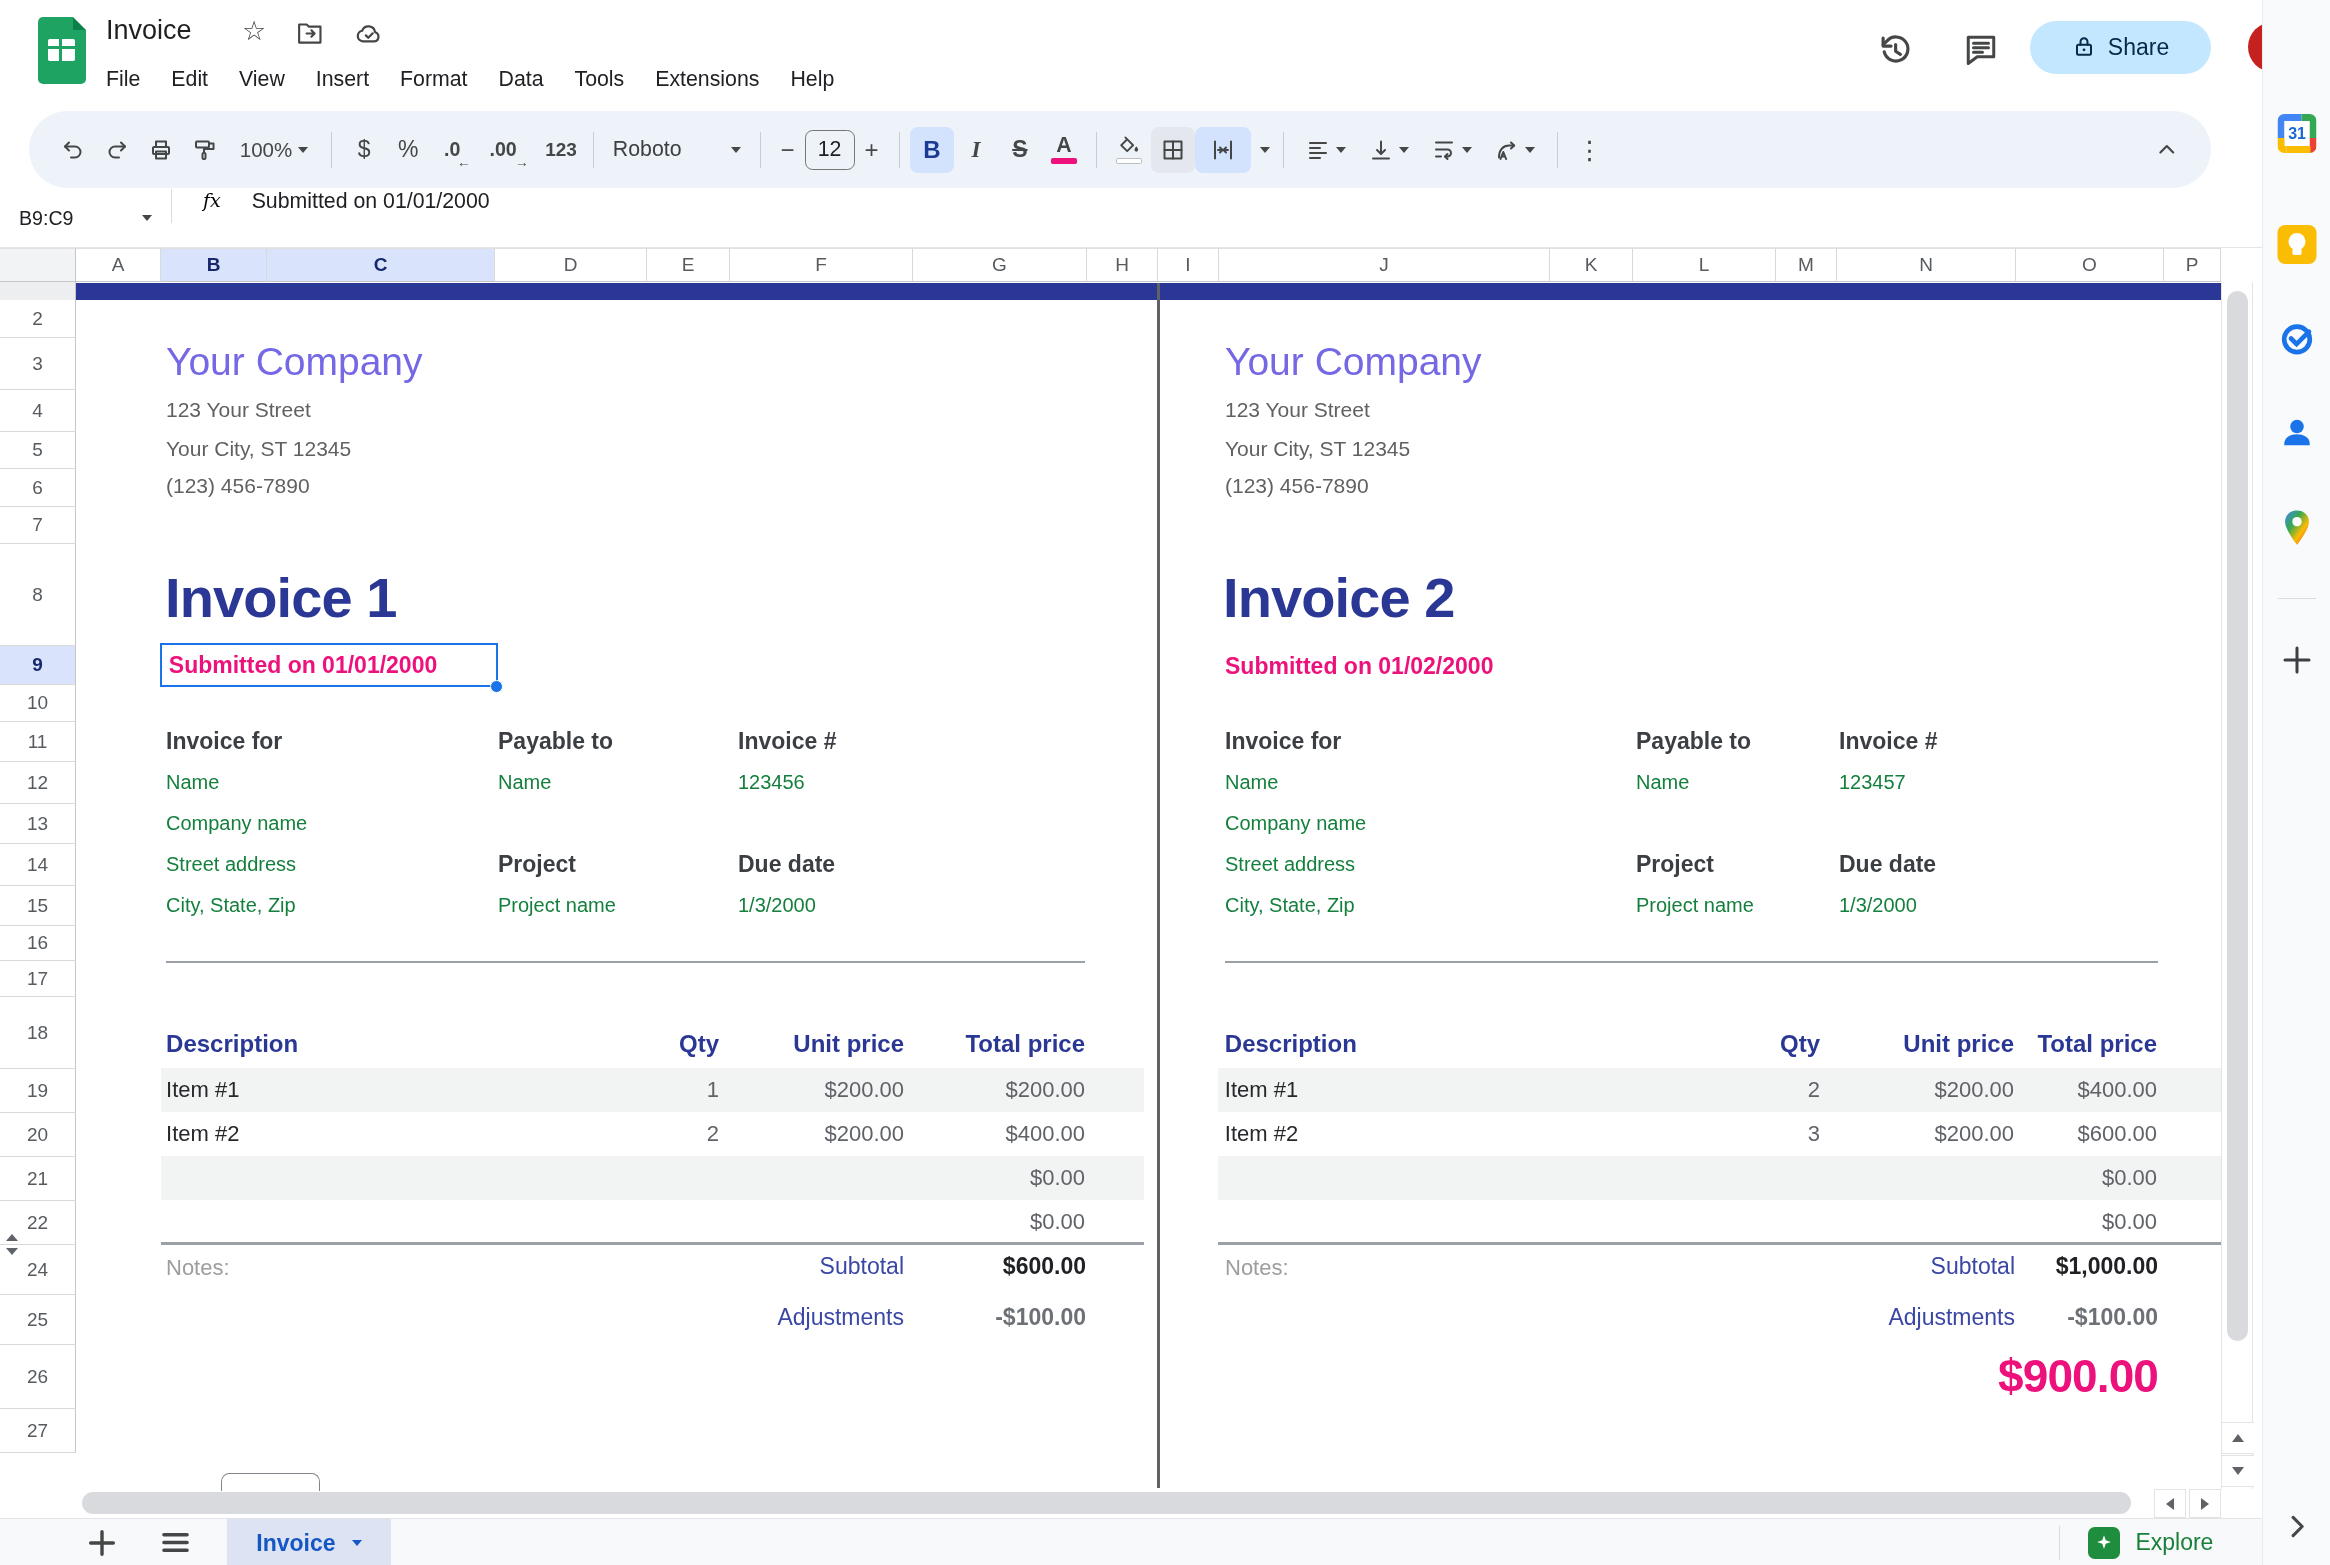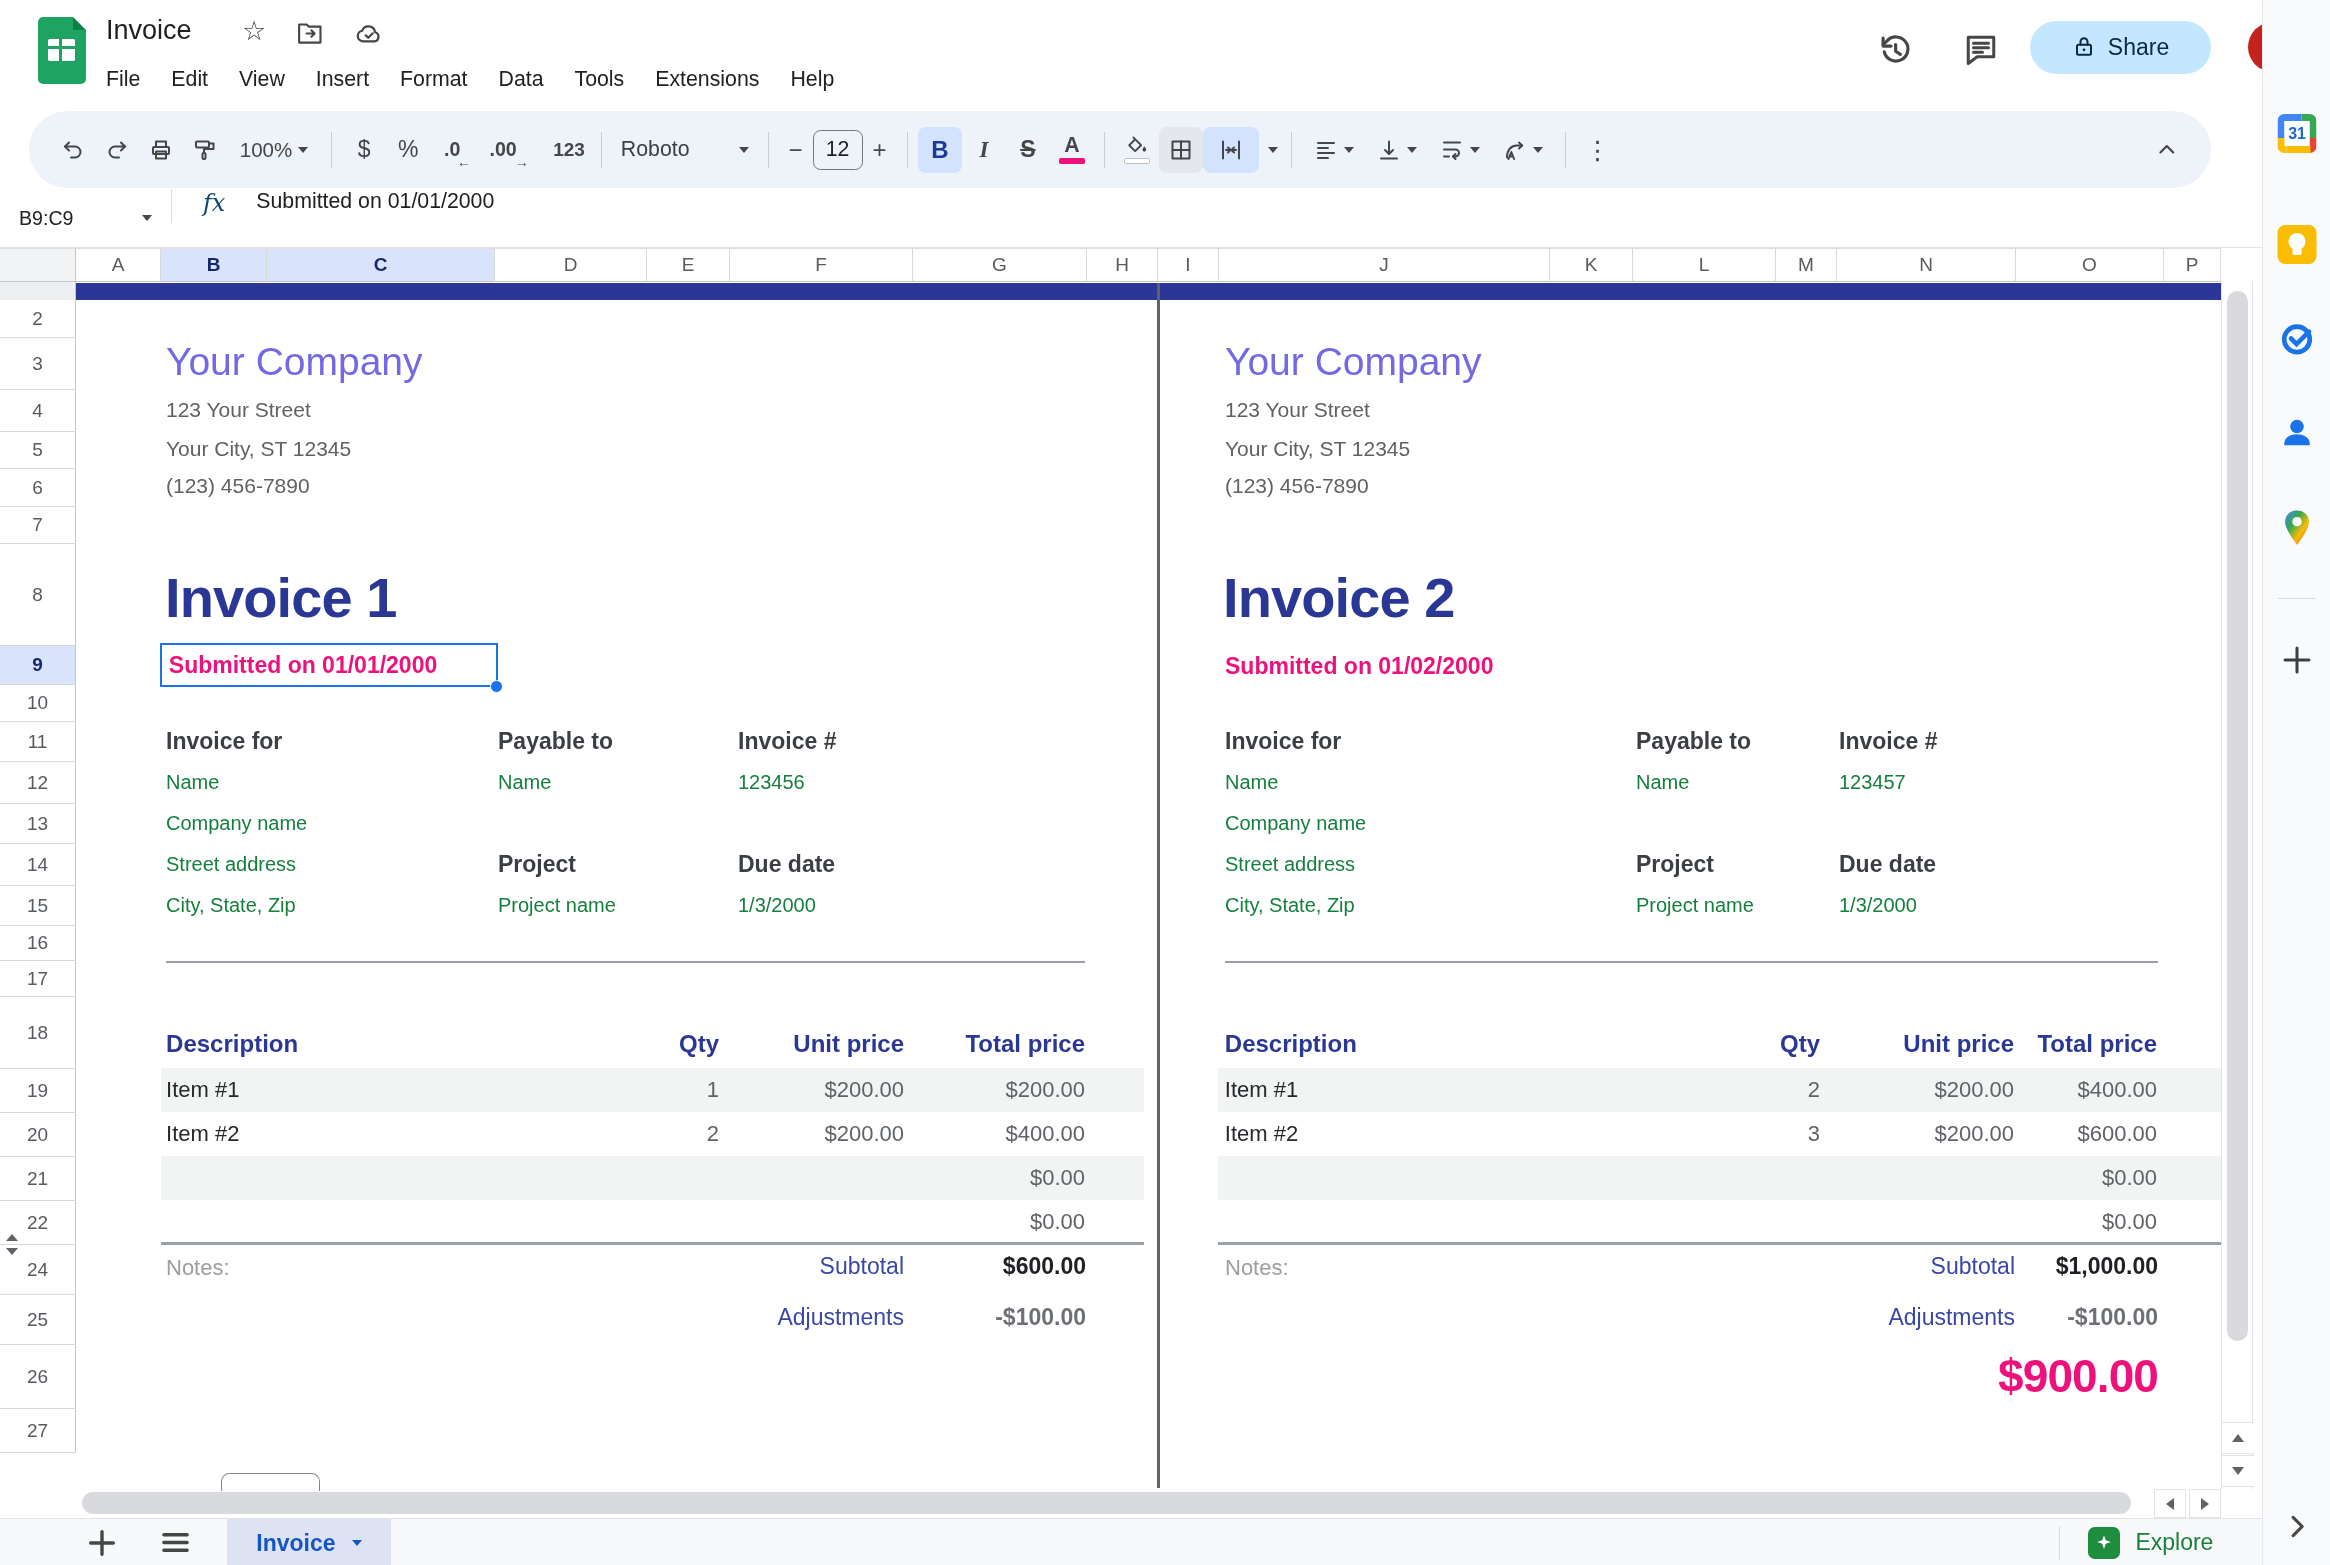--- a/index.html
+++ b/index.html
@@ -32,21 +32,21 @@
            font-size:21.3px;color:#202124;background:transparent;}
   .fmt-letter{font-size:23px;color:#444746;font-weight:600;}
   .colorbar{width:25.6px;height:6px;border-radius:1.7px;margin-top:1.7px;}
   .dec{position:relative;font-size:19.6px;color:#444746;font-weight:600;}
   .dec .arr{position:absolute;font-size:13.7px;font-weight:400;right:-10.2px;bottom:-8.5px;}
   .dec2 .arr{right:-12px;bottom:-8.5px;}
 
   
   .fbar{background:#fff;border-bottom:0.9px solid #e3e6e8;display:flex;}
   .nameboxtxt{font-size:19.6px;color:#202124;}
-  .fx{font-family:"DejaVu Serif",serif;font-style:italic;font-size:24px;color:#0c4a6e;}
+  .fx{font-family:"DejaVu Serif",serif;font-style:italic;font-size:19px;color:#000000;}
   .formulatxt{font-size:21.3px;color:#202124;}
 
   
   .colhdr{display:flex;height:34px;}
   .colcell{box-sizing:border-box;border-right:0.9px solid #d9d9d9;border-bottom:0.9px solid #c6c6c6;border-top:0.9px solid #e0e0e0;
            display:flex;align-items:center;justify-content:center;font-size:19px;color:#575b5f;background:#fff;}
   .colcell.sel{background:#d9e3fb;color:#17286e;font-weight:700;}
   .corner{box-sizing:border-box;background:#f1f3f4;border-right:0.9px solid #c6c6c6;border-bottom:0.9px solid #c6c6c6;border-top:0.9px solid #e0e0e0;}
   .rowcell{box-sizing:border-box;border-bottom:0.9px solid #d9d9d9;border-right:0.9px solid #c6c6c6;display:flex;align-items:center;
            justify-content:center;font-size:19px;color:#575b5f;background:#fff;position:relative;}
@@ -202,21 +202,21 @@
       </div>
     <div class="ibtn">
         <span class="fmt-letter" style="font-weight:500;">%</span>
       </div>
     <div class="ibtn">
       <span class="dec"><span>.0</span><span class="arr">←</span></span>
     </div>
     <div class="ibtn" style="margin-left:6.8px;">
       <span class="dec dec2"><span>.00</span><span class="arr">→</span></span>
     </div>
-    <div class="ibtn" style="margin-left:22px;">
+    <div class="ibtn" style="margin-left:14px;">
         <span class="tlabel" style="font-size:19px;font-weight:600;">123</span>
       </div>
     <div class="tdiv"></div>
     <div class="ibtn" style="min-width:128px;justify-content:space-between;padding:0 8.5px;">
       <span class="fontname">Roboto</span>
         <span class="caret"></span>
     </div>
     <div class="tdiv"></div>
     <div class="ibtn" style="min-width:34px;">
         <span class="tlabel" style="font-size:24px;">−</span>

